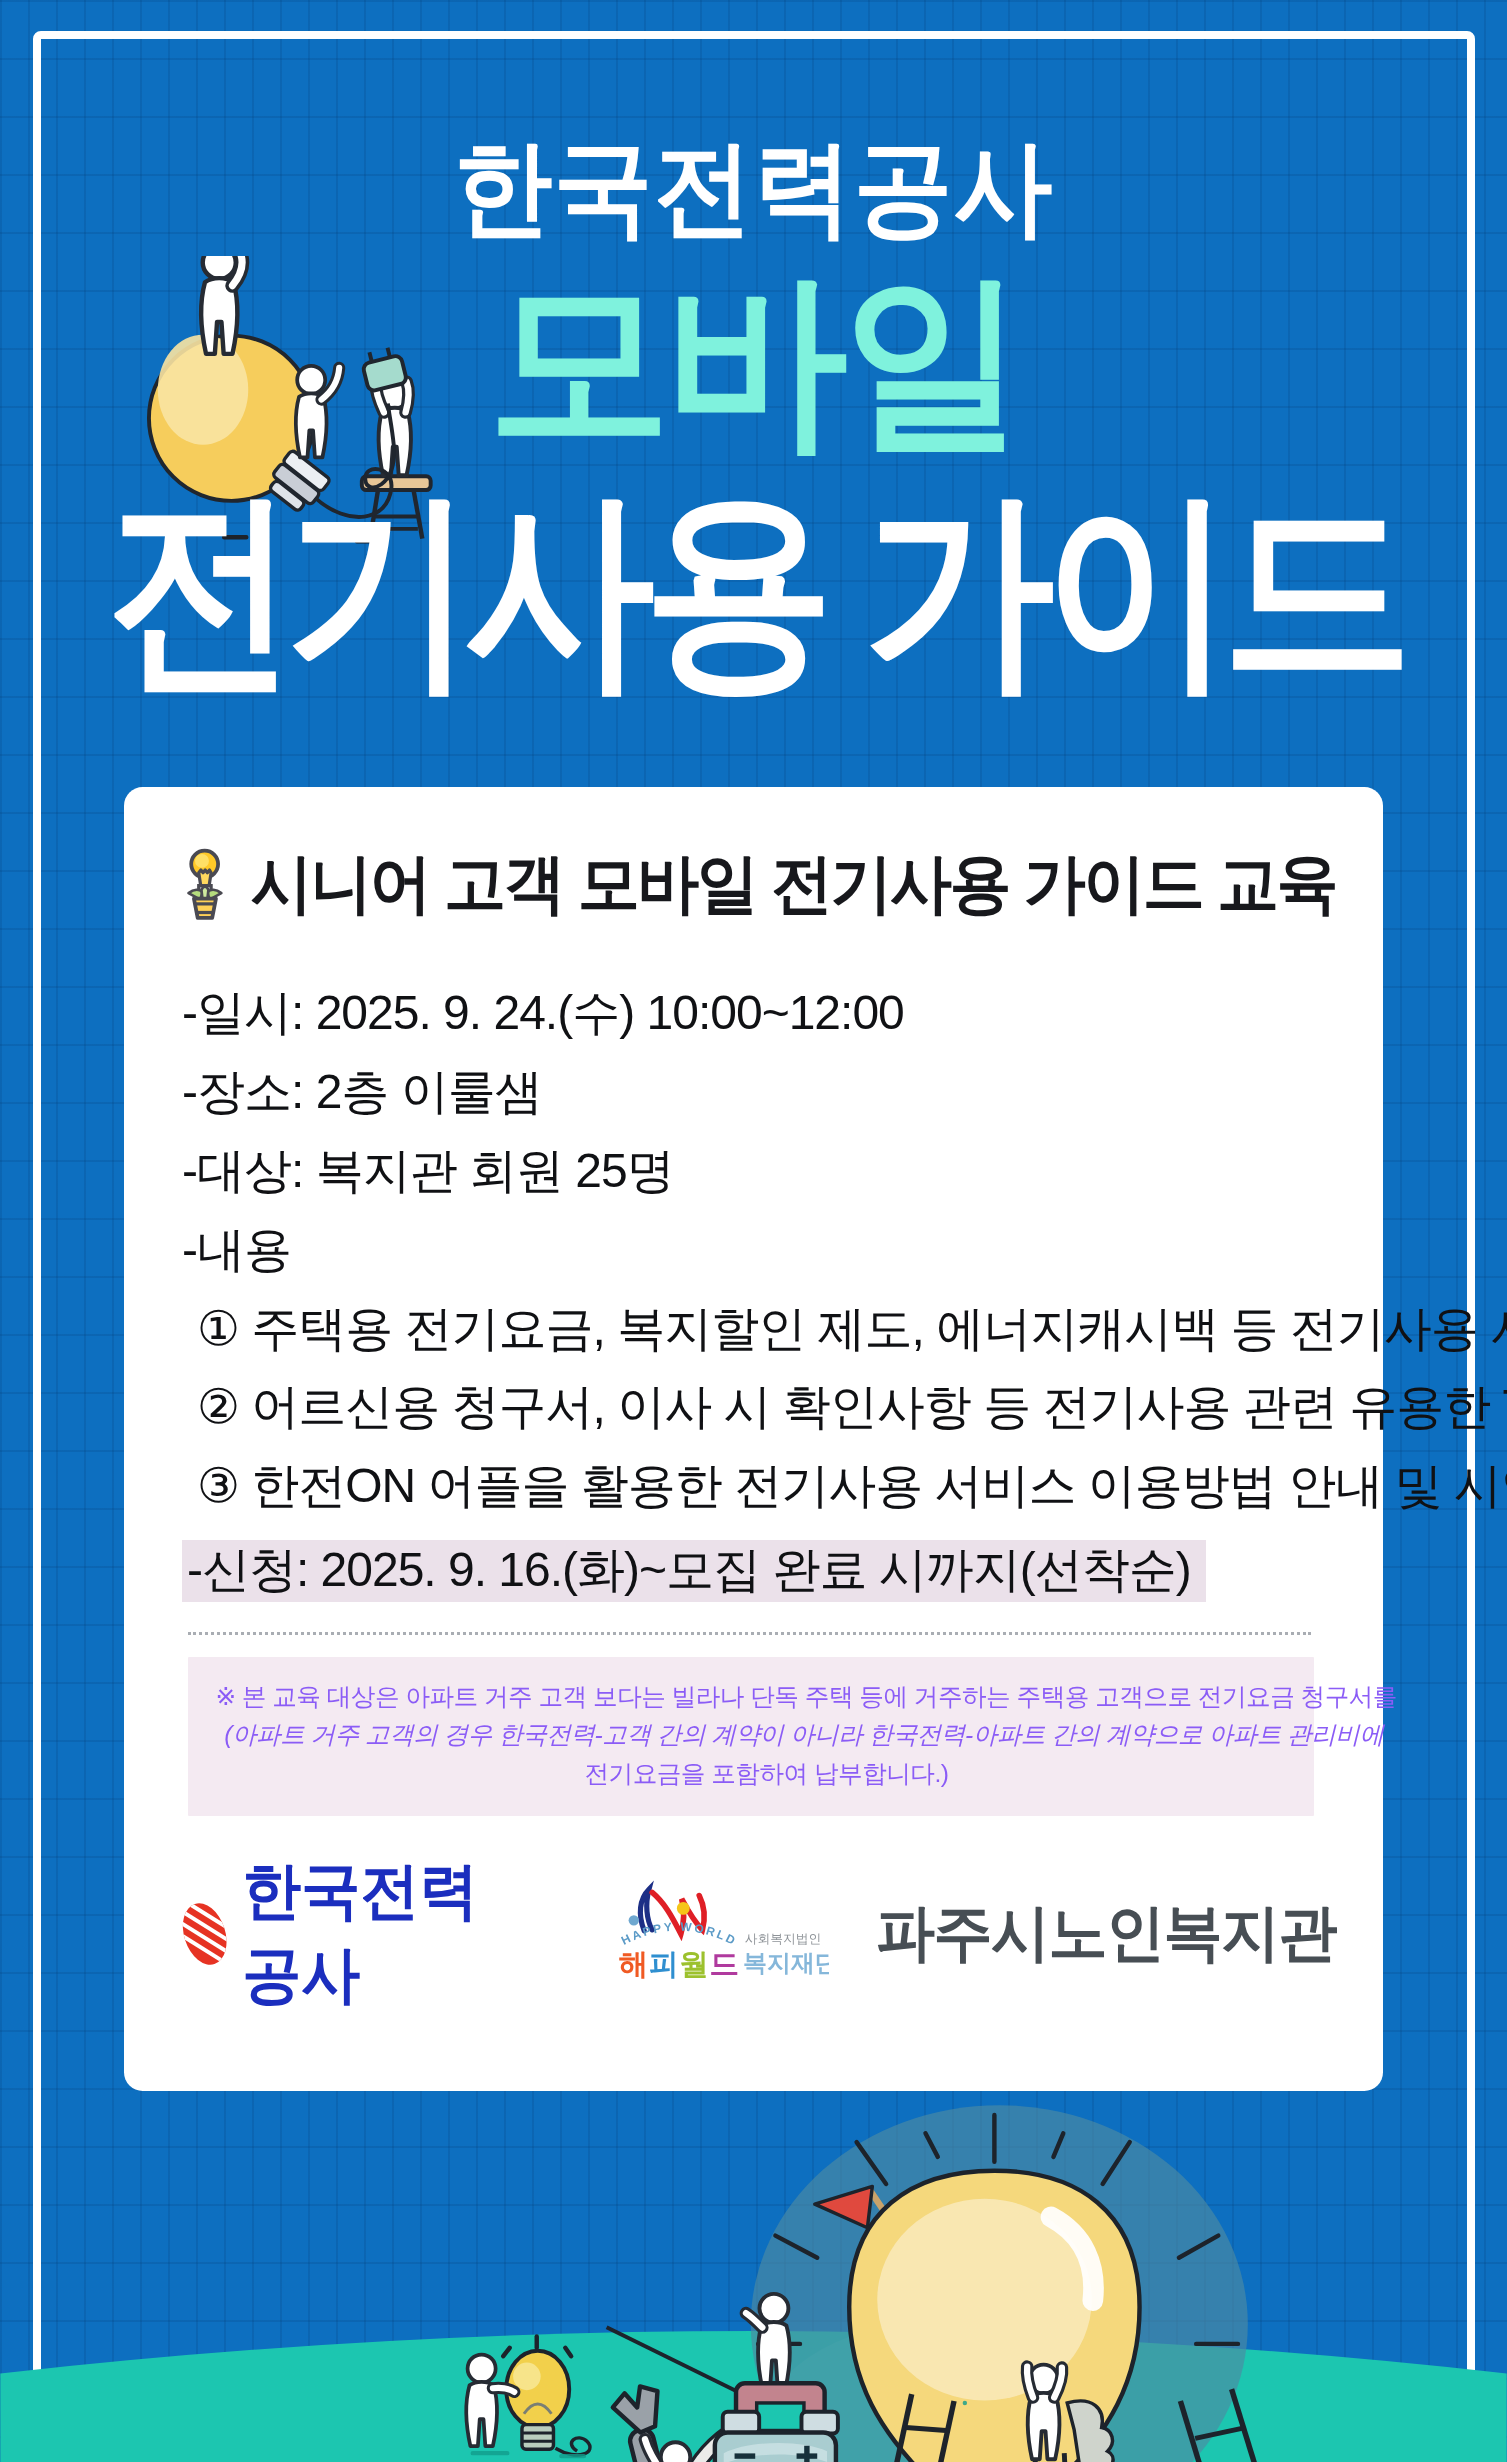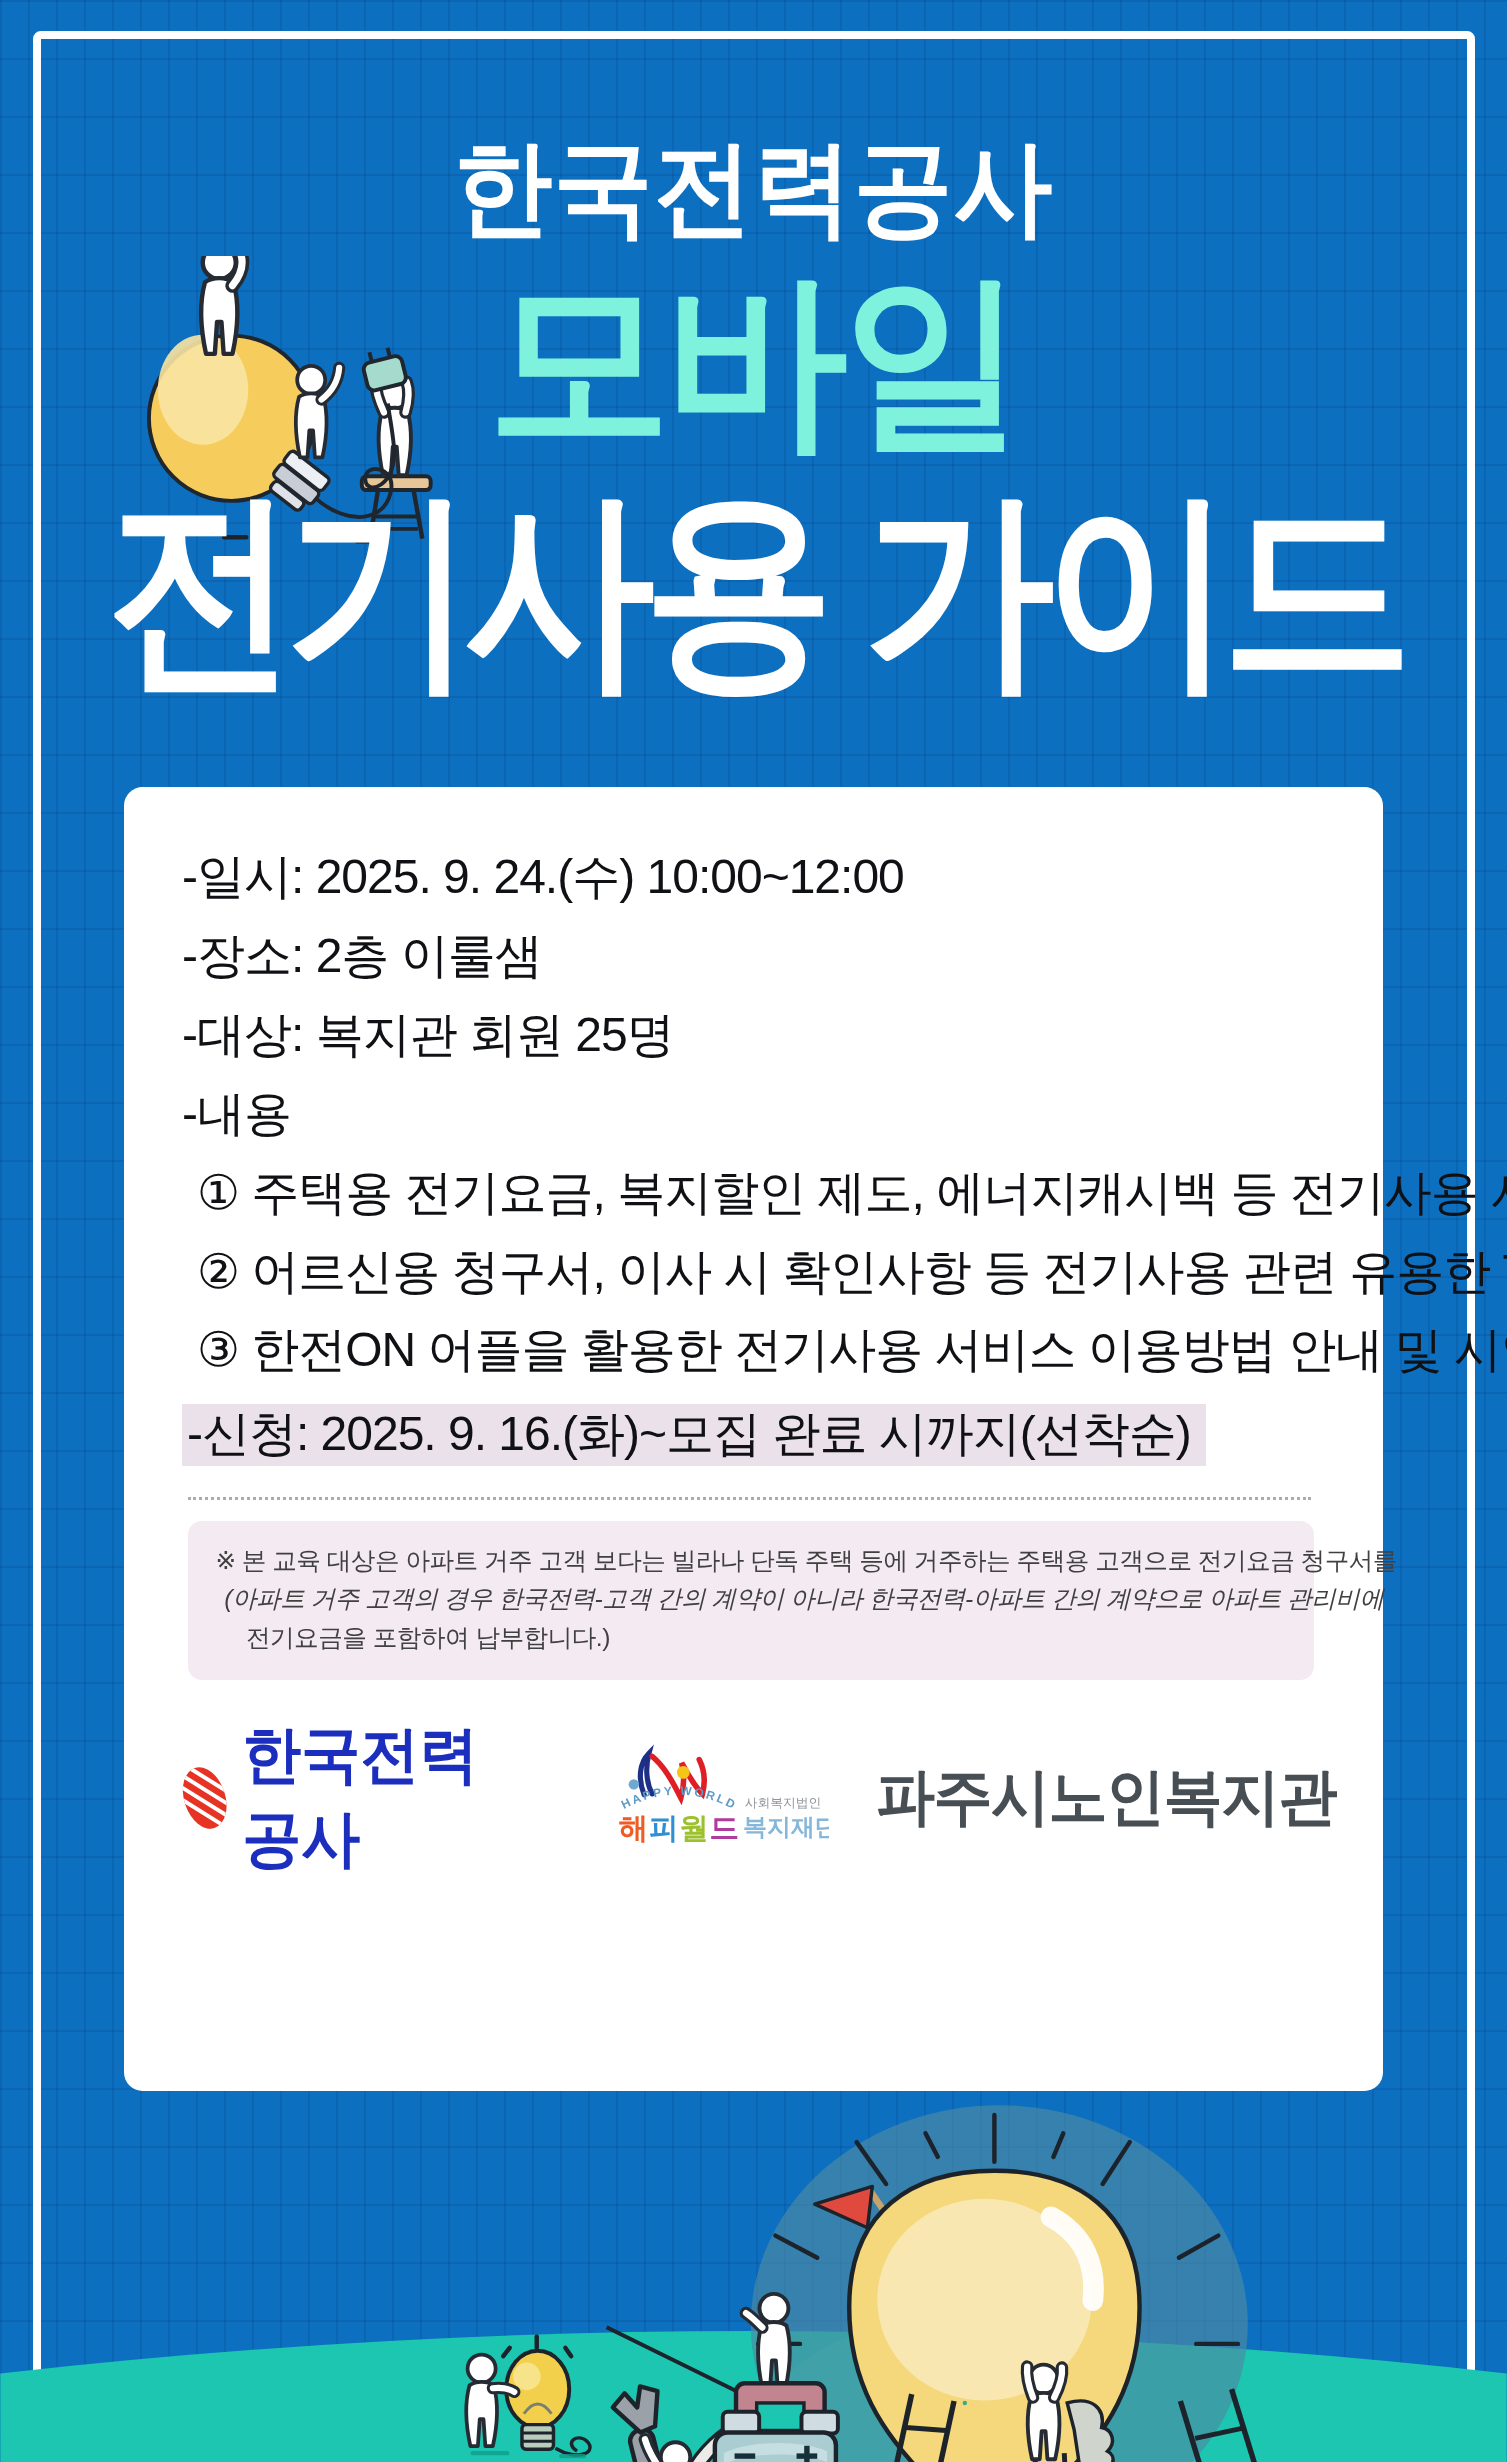--- a/index.html
+++ b/index.html
@@ -45,22 +45,22 @@
     font-size:62px;font-weight:800;letter-spacing:-2.5px;color:#17181c;
     transform:scaleY(1.05);transform-origin:left center;white-space:nowrap;
   }
   .details{margin-top:38px;margin-left:1px;}
   .row{margin-bottom:29px;font-size:48px;line-height:1.04;color:#101114;letter-spacing:-1px;white-space:nowrap;}
   .row.sub{padding-left:14.8px;}
   .row .txt{display:inline-block;}
   .row .hl{background:#ebe1ea;padding:4.9px 14.8px 6.9px 4.9px;text-align:right;}
   .dotted{margin:30.5px 24.6px 0 7.4px;border-top:3.4px dotted #a9adb3;height:0;}
   .note{
-    margin:21.7px 22px 0 7.4px;background:#f4eaf2;border-radius:14px;
-    padding:20.7px 27px 22.7px 27px;font-size:24.6px;line-height:1.56;color:#404040;letter-spacing:-0.5px;
+    margin:21.7px 22px 0 7.4px;background:#f4eaf2;border-radius:1px;
+    padding:20.7px 27px 22.7px 27px;font-size:24.6px;line-height:1.56;color:#8b5cf6;letter-spacing:-0.5px;text-align:center;
   }
   .note .nl{white-space:nowrap;}
   .note .ind{padding-left:30.5px;}
   .note .par{padding-left:8.9px;font-style:italic;}
   
   .logos{margin-top:38px;display:flex;align-items:center;justify-content:center;gap:47px;}
   .kepco{display:flex;align-items:center;gap:13.8px;}
   .kepco .ktxt{font-size:59px;font-weight:800;color:#1b2ebe;letter-spacing:0px;transform:scaleY(1.05);}
   .paju{font-size:59px;font-weight:800;color:#474e54;letter-spacing:-1.5px;transform:scaleY(1.05);white-space:nowrap;}
   .illu-bottom{position:absolute;left:0;top:2088px;z-index:4;}
@@ -130,20 +130,35 @@
     </g>
     <path d="M500,492 C568,552 648,540 655,472 C660,428 600,420 602,455 C604,488 668,470 660,385 C656,345 650,320 648,300" fill="none" stroke="#20262e" stroke-width="8"></path>
   </svg>
 
   <div class="title-org">한국전력공사</div>
   <div class="title-accent">모바일</div>
   <div class="title-main">전기사용 가이드</div>
 
   <div class="card">
 
+    <div class="card-heading">
+      <svg width="88" height="132" viewBox="0 0 89 134">
+        <circle cx="44" cy="30" r="25" fill="#ffc928" stroke="#4a4a52" stroke-width="7"></circle>
+        <circle cx="39" cy="24" r="13" fill="#ffe066"></circle>
+        <path d="M33,46 l4,-5 4,5 4,-5 4,5 4,-5 3,5 L52,72 L37,72 Z" fill="#ffd95e" stroke="#4a4a52" stroke-width="6" stroke-linejoin="round"></path>
+        <rect x="33" y="70" width="23" height="12" fill="#eef1f5" stroke="#4a4a52" stroke-width="6"></rect>
+        <path d="M14,84 C24,76 34,76 40,82 L36,96 Z" fill="#b5dc7e" stroke="#4a4a52" stroke-width="5" stroke-linejoin="round"></path>
+        <path d="M75,84 C65,76 55,76 49,82 L53,96 Z" fill="#b5dc7e" stroke="#4a4a52" stroke-width="5" stroke-linejoin="round"></path>
+        <path d="M38,78 C42,70 47,70 51,78 L49,96 L40,96 Z" fill="#cde89e" stroke="#4a4a52" stroke-width="5" stroke-linejoin="round"></path>
+        <path d="M24,94 L65,94 L58,130 L31,130 Z" fill="#ffd057" stroke="#4a4a52" stroke-width="7" stroke-linejoin="round"></path>
+        <line x1="27" y1="104" x2="62" y2="104" stroke="#4a4a52" stroke-width="6"></line>
+        <line x1="30" y1="120" x2="59" y2="120" stroke="#4a4a52" stroke-width="6"></line>
+      </svg>
+      <div class="htxt">시니어 고객 모바일 전기사용 가이드 교육</div>
+    </div>
 
     <div class="details">
       <div class="row"><span class="txt">-일시: 2025. 9. 24.(수) 10:00~12:00</span></div>
       <div class="row"><span class="txt">-장소: 2층 이룰샘</span></div>
       <div class="row"><span class="txt">-대상: 복지관 회원 25명</span></div>
       <div class="row"><span class="txt">-내용</span></div>
       <div class="row sub"><span class="txt">① 주택용 전기요금, 복지할인 제도, 에너지캐시백 등 전기사용 서비스</span></div>
       <div class="row sub"><span class="txt">② 어르신용 청구서, 이사 시 확인사항 등 전기사용 관련 유용한 TIP</span></div>
       <div class="row sub"><span class="txt">③ 한전ON 어플을 활용한 전기사용 서비스 이용방법 안내 및 시연</span></div>
       <div class="row"><span class="txt hl">-신청: 2025. 9. 16.(화)~모집 완료 시까지(선착순)</span></div>

